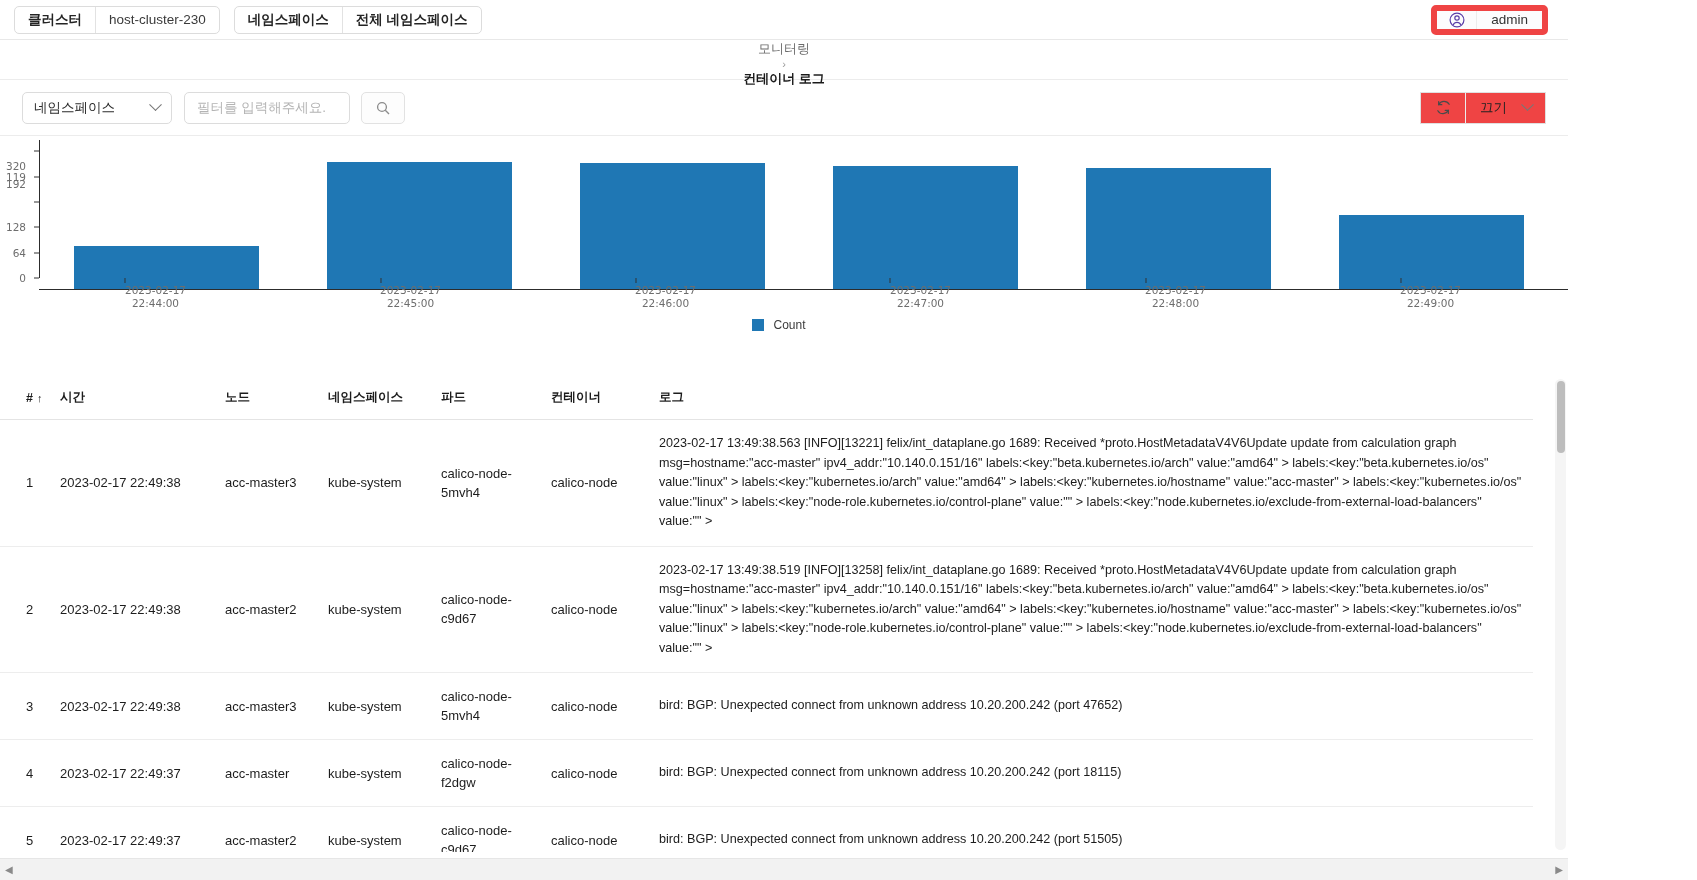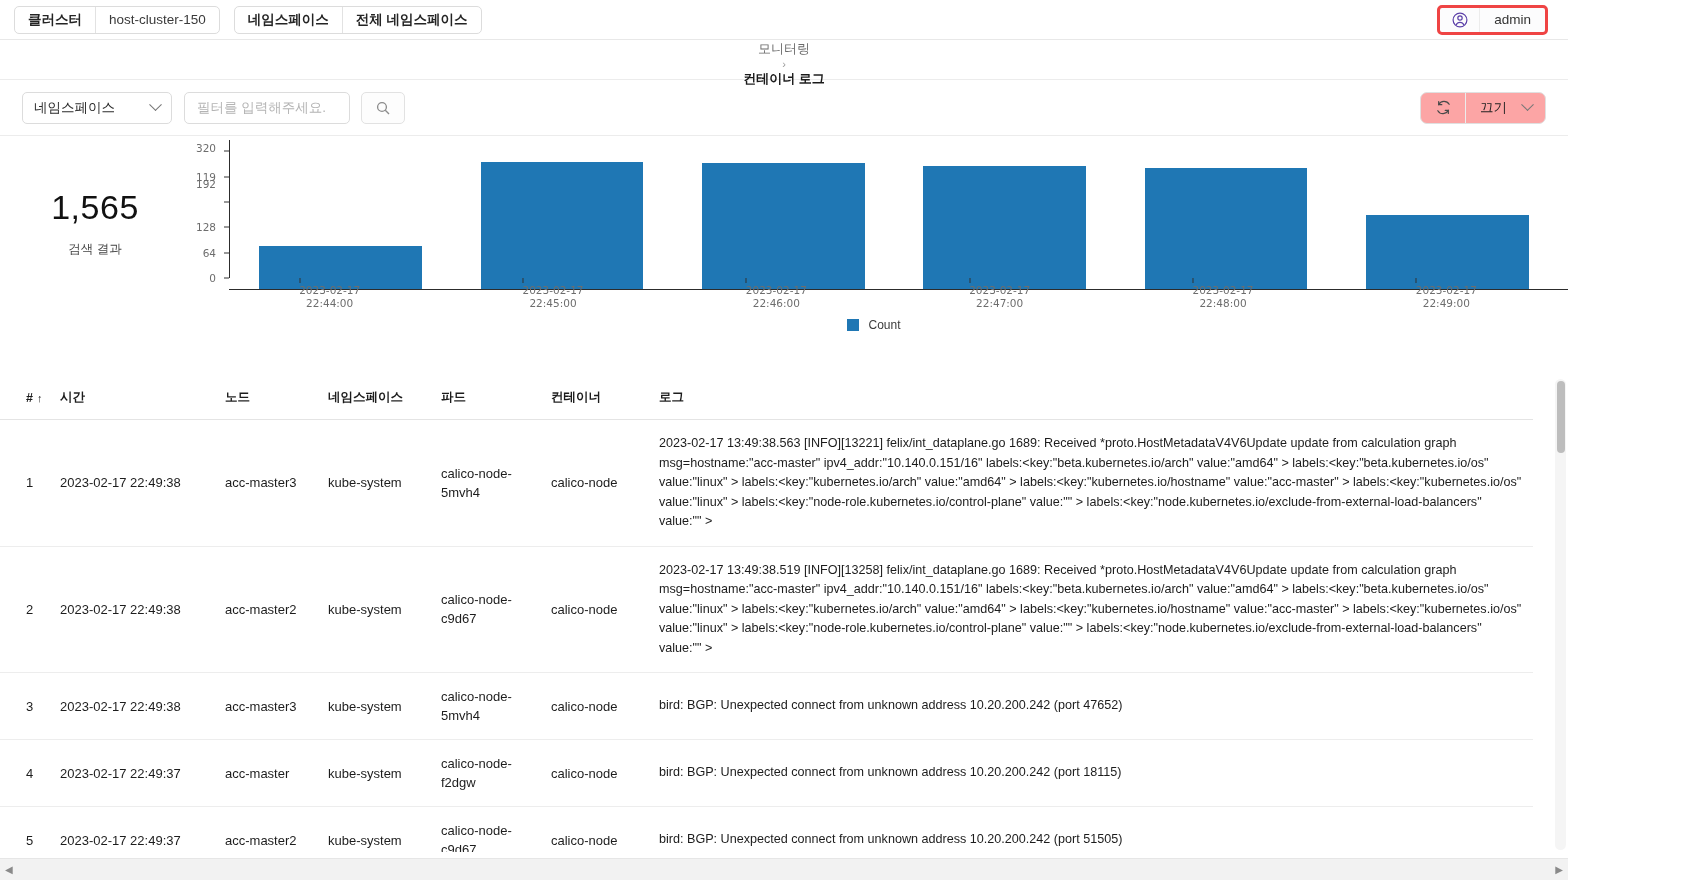--- a/index.html
+++ b/index.html
@@ -26,21 +26,21 @@
     overflow:hidden; margin-right:14px;
   }
   .pill .seg {
     padding: 0 13px; height:100%; display:flex; align-items:center;
     font-size:13.5px; white-space:nowrap;
   }
   .pill .seg.bold { font-weight:700; color:#242424; }
   .pill .seg.val  { color:#3a3a3a; border-left:1px solid #e2e2e2; }
   .pill .seg.strong2 { font-weight:700; color:#242424; border-left:1px solid #e2e2e2; }
   .spacer { flex:1; }
-  .userpill { display:flex; align-items:center; height:30px; border:3px solid #ef4444;
+  .userpill { display:flex; align-items:center; height:30px; border:6px solid #ef4444;
               border-radius:5px; background:#fcfcfd; overflow:hidden; margin-right:6px; }
   .userpill .ic { width:40px; display:flex; align-items:center; justify-content:center;
                   border-right:1px solid #ececec; height:100%; }
   .userpill .nm { padding:0 14px; font-size:13.5px; color:#333; }
 
   
   .crumbs { height:40px; display:flex; align-items:center; padding:0 24px;
             border-bottom:1px solid #ececec; font-size:13px;flex-direction:column; }
   .crumbs .c1 { color:#6b6b6b; }
   .crumbs .sep { margin:0 9px; color:#9a9a9a; font-size:11px; }
@@ -65,21 +65,21 @@
   .searchbtn {
     width:44px; height:32px; border:1px solid #e2e2e2; border-radius:5px;
     margin-left:11px; background:#fdfdfd; display:flex; align-items:center; justify-content:center;
   }
   .timebox {
     width:358px; height:34px; border:1px solid #9a9a9a; border-radius:3px;
     display:flex; align-items:center; justify-content:space-between;
     padding:0 11px; font-size:13.5px; color:#222; background:#fff;
   }
   .refreshgrp { display:flex; align-items:center; height:32px; border:1px solid #e0e0e0;
-                border-radius:7px; margin-left:18px; overflow:hidden; background:#fca5a5; }
+                border-radius:0; margin-left:18px; overflow:hidden; background:#ef4444; }
   .refreshgrp .rb { width:44px; height:100%; display:flex; align-items:center; justify-content:center; }
   .refreshgrp .rd { display:flex; align-items:center; gap:16px; padding:0 13px 0 14px;
                     height:100%; border-left:1px solid #ececec; font-size:13.5px; color:#222; }
 
   
   .chartwrap { height:190px; display:flex; align-items:flex-start; padding-top:4px; position:relative; }
   .bigcount { width:190px; text-align:center; padding-top:48px; }
   .bigcount .num { font-size:34px; color:#111; letter-spacing:0.5px; }
   .bigcount .lbl { font-size:12.5px; color:#444; margin-top:14px; }
   .plot { position:relative; flex:1; height:150px; margin-right:10px; }
@@ -133,21 +133,21 @@
   .rightgut { position:absolute; left:1568px; top:0; width:129px; height:880px; background:#fff; }
 </style>
 </head>
 <body>
 
 <div class="app">
 
   <div class="topbar">
     <div class="pill">
       <div class="seg bold">클러스터</div>
-      <div class="seg val">host-cluster-150</div>
+      <div class="seg val">host-cluster-230</div>
     </div>
     <div class="pill">
       <div class="seg bold">네임스페이스</div>
       <div class="seg strong2">전체 네임스페이스</div>
     </div>
     <div class="spacer"></div>
     <div class="userpill">
       <div class="ic">
         <svg width="18" height="18" viewBox="0 0 24 24" fill="none" stroke="#5b3fa8" stroke-width="1.6">
           <circle cx="12" cy="12" r="9.2"></circle>
@@ -188,37 +188,33 @@
         </svg>
       </div>
       <div class="rd">
         <span>끄기</span>
         <span class="chev"></span>
       </div>
     </div>
   </div>
 
   <div class="chartwrap">
-    <div class="bigcount">
-      <div class="num">1,565</div>
-      <div class="lbl">검색 결과</div>
-    </div>
     <div class="plot">
       <div class="yaxis" id="yaxis">
           <div class="ytick" style="top: 138px;">0</div>
           <div class="ytickline" style="top: 138px;"></div>
           <div class="ytick" style="top: 112.641px;">64</div>
           <div class="ytickline" style="top: 112.641px;"></div>
           <div class="ytick" style="top: 87.2823px;">128</div>
           <div class="ytickline" style="top: 87.2823px;"></div>
           <div class="ytick" style="top: 44px;">192</div>
           <div class="ytickline" style="top: 61.9235px;"></div>
           <div class="ytick" style="top: 36.5646px;">119</div>
           <div class="ytickline" style="top: 36.5646px;"></div>
-          <div class="ytick" style="top: 8px;">320</div>
+          <div class="ytick" style="top: 26px;">320</div>
           <div class="ytickline" style="top: 11.2058px;"></div>
         </div>
       <div class="axisV"></div>
       <div class="axisH"></div>
       <div class="bars" id="bars">
           <div class="bar" style="left: 2.20833%; width: 12.25%; height: 42.793px; background: rgb(31, 119, 180);"></div>
           <div class="bar" style="left: 18.875%; width: 12.25%; height: 126.794px; background: rgb(31, 119, 180);"></div>
           <div class="bar" style="left: 35.5417%; width: 12.25%; height: 126.002px; background: rgb(31, 119, 180);"></div>
           <div class="bar" style="left: 52.2083%; width: 12.25%; height: 122.832px; background: rgb(31, 119, 180);"></div>
           <div class="bar" style="left: 68.875%; width: 12.25%; height: 120.851px; background: rgb(31, 119, 180);"></div>

